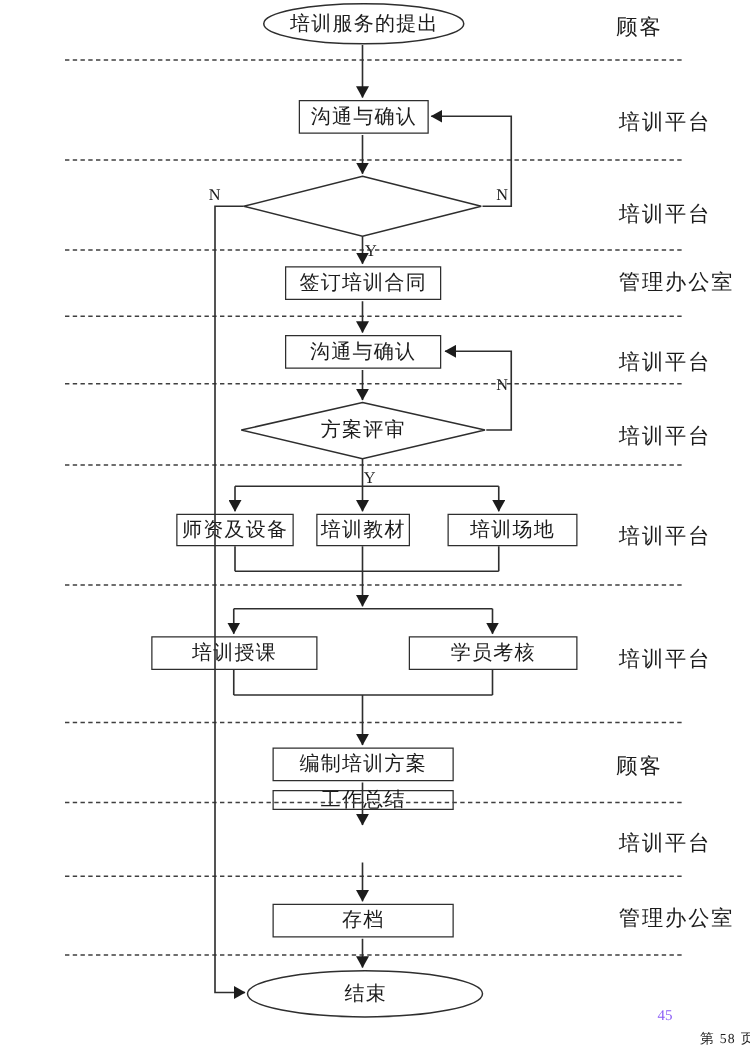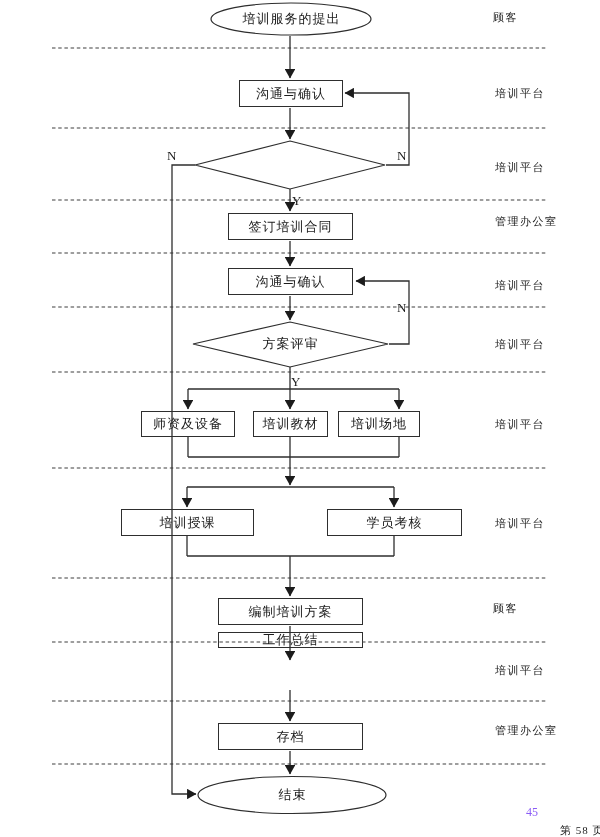--- a/index.html
+++ b/index.html
@@ -3,27 +3,27 @@
 <meta charset="utf-8">
 <style>
   html,body{margin:0;padding:0;background:#ffffff;}
   .canvas{
     position:relative;width:600px;height:837px;background:#ffffff;
     font-family:"Liberation Serif","DejaVu Serif",serif;
     color:#1c1c1c;overflow:hidden;
   }
   .node{
     position:absolute;display:flex;align-items:center;justify-content:center;
-    font-size:13px;letter-spacing:1px;color:#1c1c1c;box-sizing:border-box;
+    font-size:16px;letter-spacing:1px;color:#1c1c1c;box-sizing:border-box;
     text-align:center;white-space:nowrap;
   }
   .rect{border:1.5px solid #2e2e2e;background:transparent;}
   .shape-text{border:none;background:transparent;}
   .lane-label{
-    position:absolute;font-size:11px;letter-spacing:1.5px;color:#1c1c1c;
+    position:absolute;font-size:17px;letter-spacing:1.5px;color:#1c1c1c;
     white-space:nowrap;
   }
   .branch{
     position:absolute;font-size:13px;color:#1c1c1c;font-family:"Liberation Serif","DejaVu Serif",serif;
   }
   .page-num{position:absolute;font-size:12px;color:#8b5cf6;}
   .page-footer{position:absolute;font-size:11px;color:#1c1c1c;letter-spacing:1px;white-space:nowrap;}
   svg.overlay{position:absolute;left:0;top:0;pointer-events:none;}
 </style>
 </head>
@@ -39,21 +39,21 @@
   <div class="node rect" style="left:228px;top:213px;width:125px;height:27px">签订培训合同</div>
 
   <div class="node rect" style="left:228px;top:268px;width:125px;height:27px">沟通与确认</div>
 
   <div class="node shape-text" style="left:193px;top:330px;width:195px;height:28px">方案评审</div>
 
   <div class="node rect" style="left:141px;top:411px;width:94px;height:26px">师资及设备</div>
 
   <div class="node rect" style="left:253px;top:411px;width:75px;height:26px">培训教材</div>
 
-  <div class="node rect" style="left:338px;top:411px;width:82px;height:26px">培训场地</div>
+  <div class="node rect" style="left:358px;top:411px;width:104px;height:26px">培训场地</div>
 
   <div class="node rect" style="left:121px;top:509px;width:133px;height:27px">培训授课</div>
 
   <div class="node rect" style="left:327px;top:509px;width:135px;height:27px">学员考核</div>
 
   <div class="node rect" style="left:218px;top:598px;width:145px;height:27px">编制培训方案</div>
 
   <div class="node rect" style="left:218px;top:632px;width:145px;height:16px">工作总结</div>
 
   <div class="node rect" style="left:218px;top:723px;width:145px;height:27px">存档</div>

